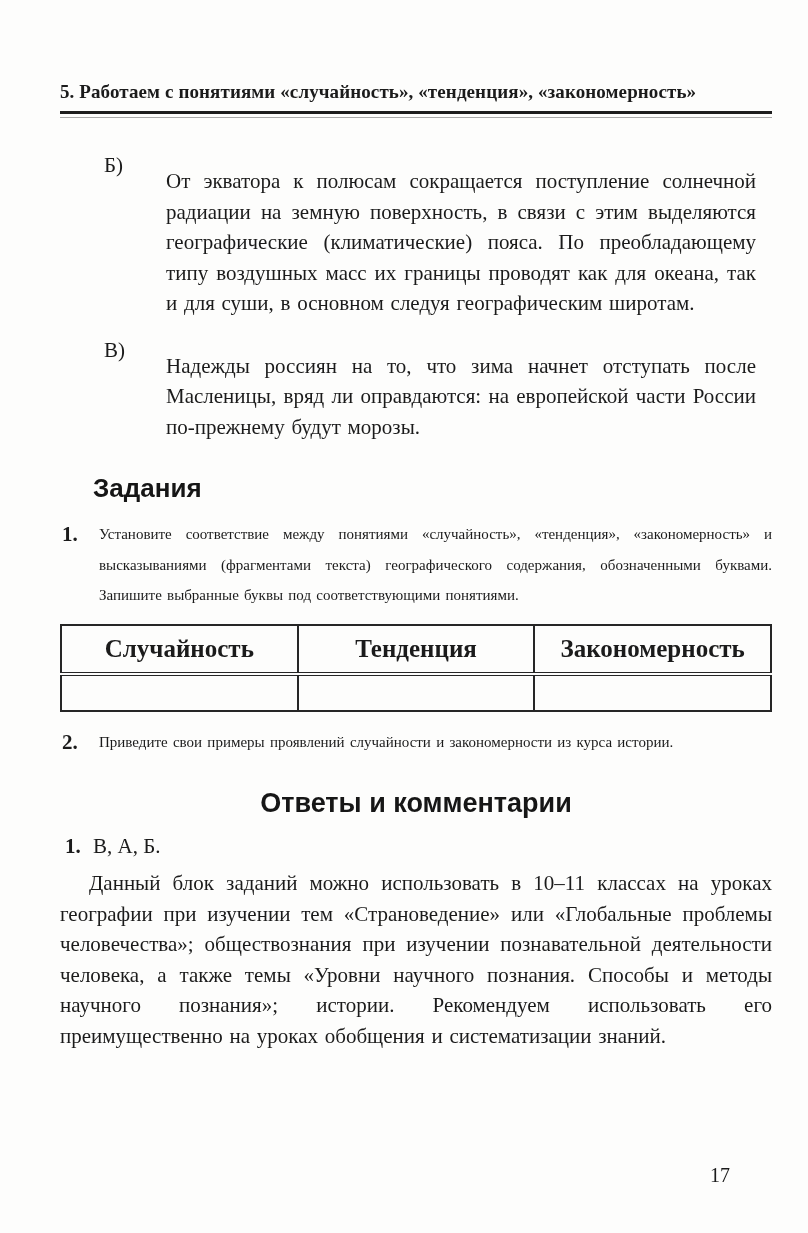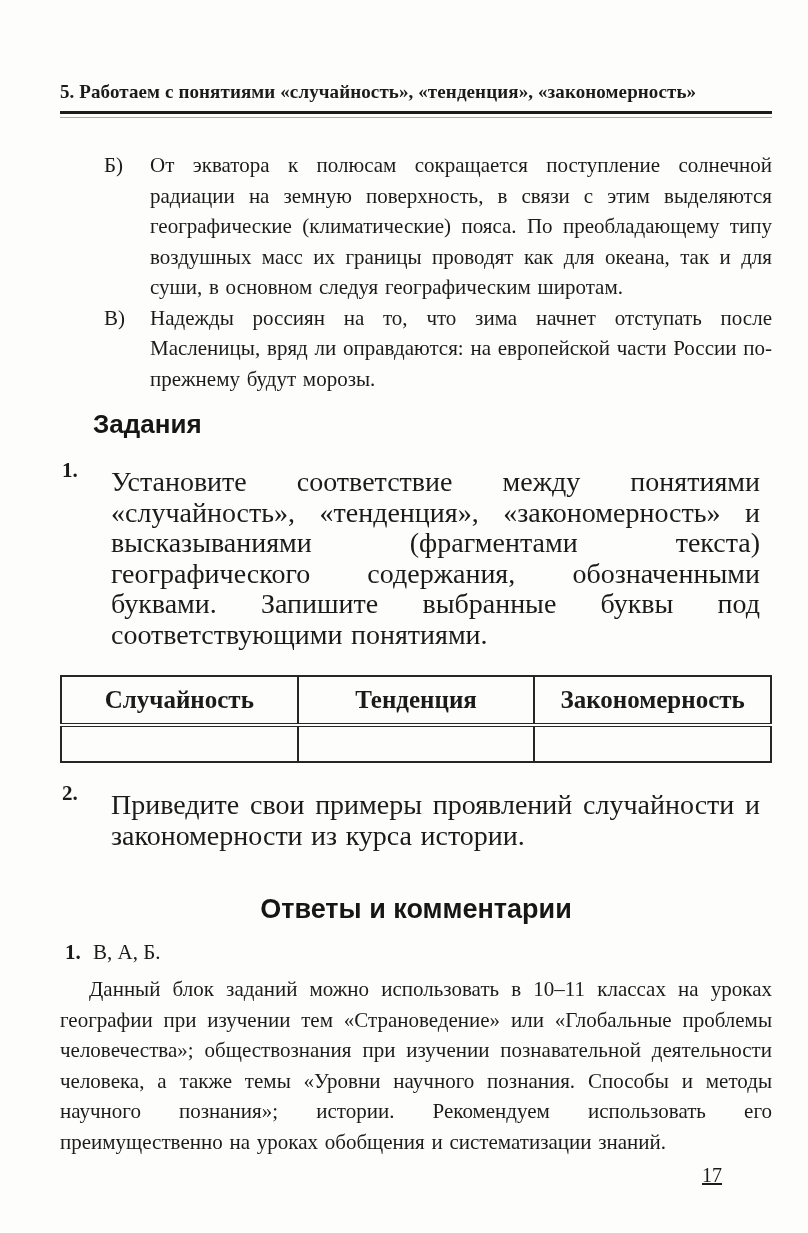--- a/index.html
+++ b/index.html
@@ -49,21 +49,21 @@
     display: flex;
     margin-left: 44px;
   }
   .statement-label {
     flex: 0 0 46px;
     font-size: 21px;
     line-height: 30.5px;
   }
   .statement-text {
     flex: 1 1 auto;
-    margin: 0;
+    margin: 16px;
     font-size: 21px;
     line-height: 30.5px;
     text-align: justify;
     word-spacing: 1.5px;
   }
 
   
   .tasks-heading {
     margin: 14px 0 0 33px;
     font-family: "Liberation Sans", sans-serif;
@@ -78,22 +78,22 @@
   }
   .task-number {
     flex: 0 0 37px;
     padding-left: 2px;
     font-weight: bold;
     font-size: 21px;
     line-height: 30.5px;
   }
   .task-text {
     flex: 1 1 auto;
-    margin: 12px;
-    font-size: 28px;
+    margin: 0;
+    font-size: 15px;
     line-height: 30.5px;
     text-align: justify;
     word-spacing: 1.5px;
   }
 
   
   .match-table {
     width: 100%;
     margin-top: 13px;
     border-collapse: collapse;
@@ -150,25 +150,24 @@
     margin: 8px 0 0 0;
     text-indent: 29px;
     font-size: 21px;
     line-height: 30.5px;
     text-align: justify;
     word-spacing: 1.5px;
   }
 
   .page-number {
     position: absolute;
-    right: 86px;
+    right: 78px;
     bottom: 46px;
     font-size: 20px;
     color: #1b1b1b;
-    text-decoration: underline;
   }
 </style>
 </head>
 <body>
 
 <div class="page">
 
   <header>
     <div class="running-head">5. Работаем с понятиями «случайность», «тенденция», «закономерность»</div>
     <div class="head-rule"></div>

